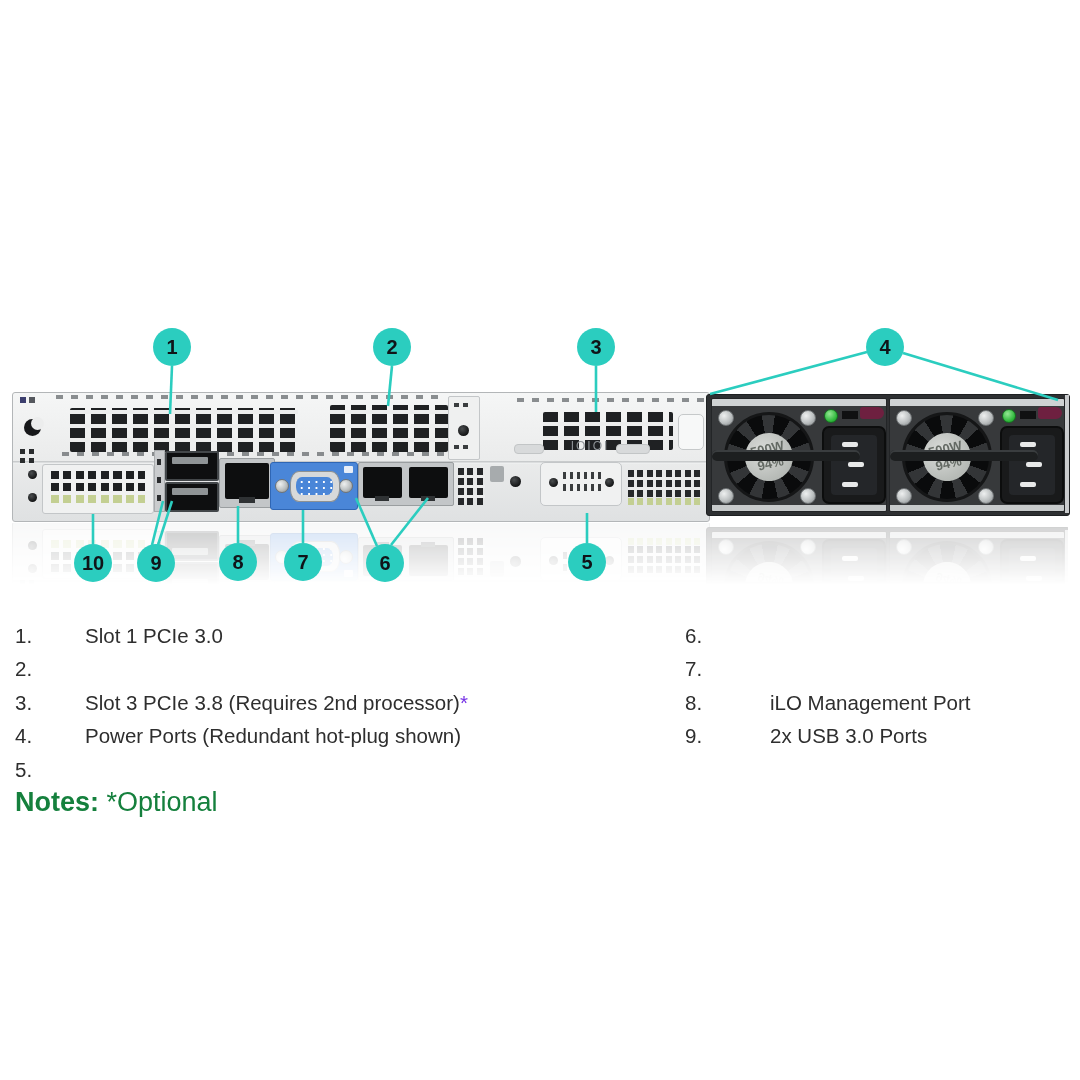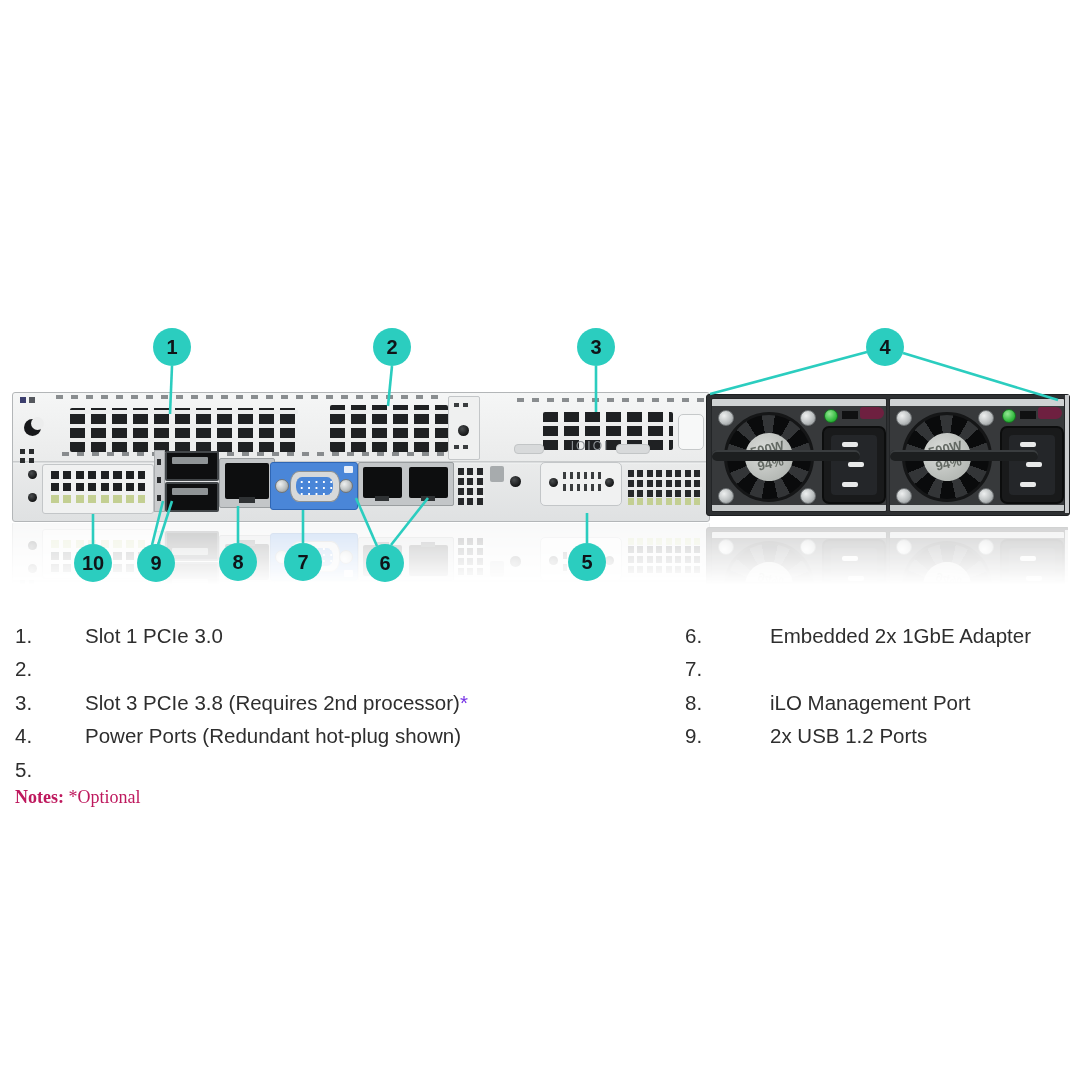--- a/index.html
+++ b/index.html
@@ -37,21 +37,21 @@
   .pin{position:absolute;width:16px;height:5px;background:#e8e9e9;border-radius:2px;}
   
   .callouts{position:absolute;left:0;top:0;z-index:5;}
   .callouts text{font-family:"Liberation Sans",sans-serif;font-weight:bold;font-size:20px;fill:#101418;}
   
   .legend-col{position:absolute;font-size:20.5px;color:#2e2e2e;}
   .lrow{display:grid;height:33.5px;align-items:center;}
   .legend-left .lrow{grid-template-columns:70px auto;}
   .legend-right .lrow{grid-template-columns:85px auto;}
   .star{color:#7733E6;}
-  .notes{position:absolute;left:15px;top:787px;font-size:18px;color:#be185d;font-family:Liberation Serif, serif;}
+  .notes{position:absolute;left:15px;top:787px;font-size:27px;color:#15803d;}
   .notes b{font-weight:bold;}
 </style>
 </head>
 <body>
 
 <div class="stage">
 
   <div class="server">
     <div class="abs chassis"></div>
     <div class="abs h-divider"></div>
@@ -259,32 +259,31 @@
       <span><span>Power Ports (Redundant hot-plug shown)</span><span class="star"></span></span>
     </div>
     <div class="lrow">
       <span>5.</span>
     </div>
   </div>
 
   <div class="legend-col legend-right" style="left:685px;top:619px;width:390px;">
     <div class="lrow">
       <span>6.</span>
-      <span><span>Embedded 2x 1GbE Adapter</span><span class="star"></span></span>
     </div>
     <div class="lrow">
       <span>7.</span>
     </div>
     <div class="lrow">
       <span>8.</span>
       <span><span>iLO Management Port</span><span class="star"></span></span>
     </div>
     <div class="lrow">
       <span>9.</span>
-      <span><span>2x USB 1.2 Ports</span><span class="star"></span></span>
+      <span><span>2x USB 3.0 Ports</span><span class="star"></span></span>
     </div>
   </div>
 
   <div class="notes">
     <b>Notes:</b>
     <span>*Optional</span>
   </div>
 
 </div>
 

